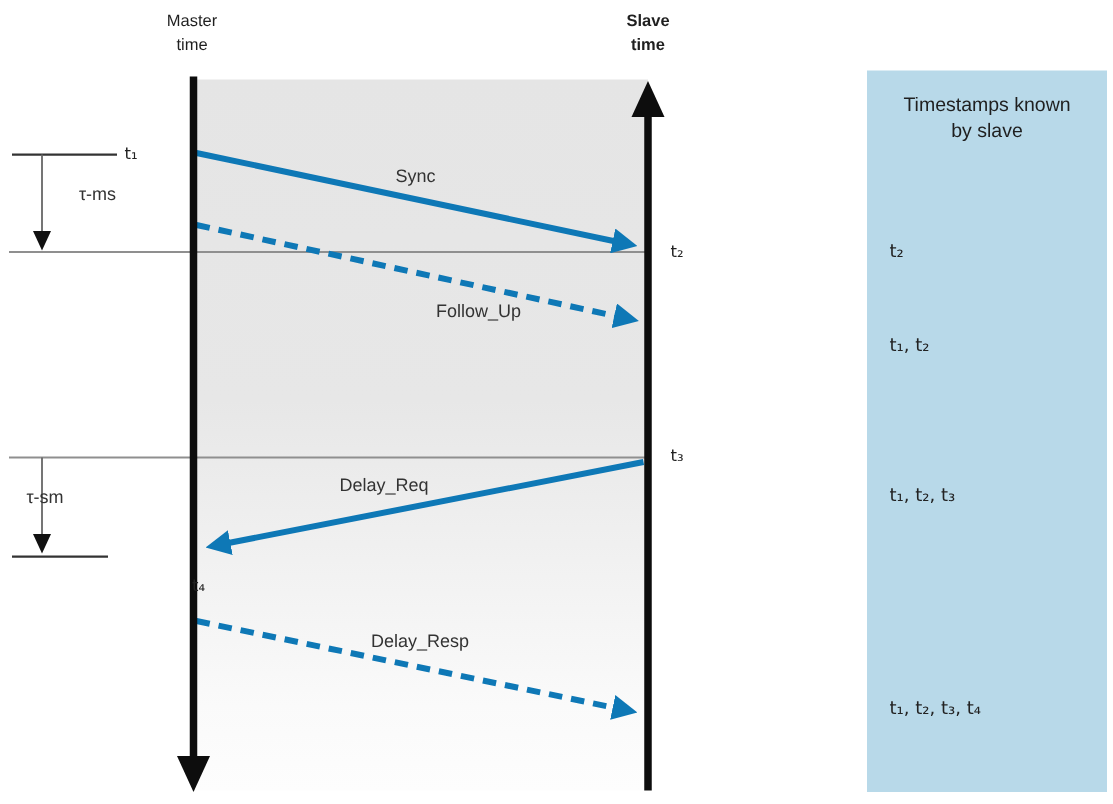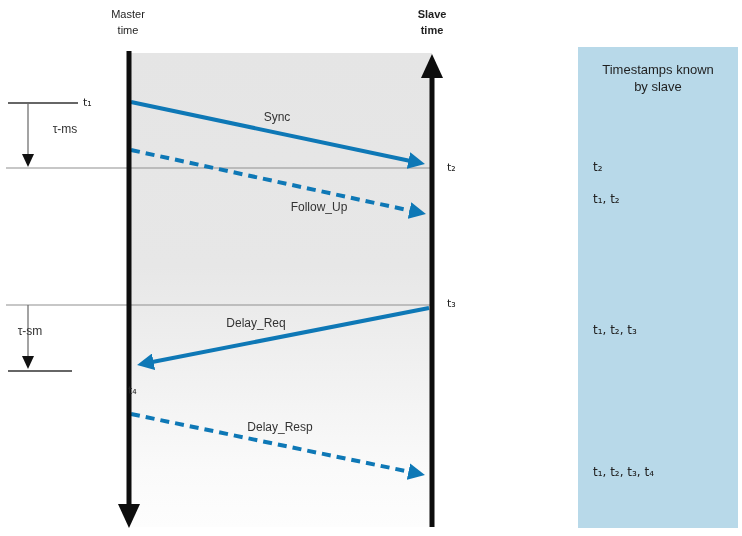--- a/index.html
+++ b/index.html
@@ -142,18 +142,18 @@
 
   <div class="lbl centered" style="left:277px; top:110px;">Sync</div>
   <div class="lbl centered" style="left:280px; top:200px;margin-left:39px;">Follow_Up</div>
   <div class="lbl centered" style="left:256px; top:316px;">Delay_Req</div>
   <div class="lbl centered" style="left:280px; top:420px;">Delay_Resp</div>
 
   <div class="ts-box">
     <div class="ts-box-title">Timestamps known
 by slave</div>
     <div class="ts-entry" style="top:113px;">t₂</div>
-    <div class="ts-entry" style="top:145px;">t₁, t₂</div>
+    <div class="ts-entry" style="top:176px;">t₁, t₂</div>
     <div class="ts-entry" style="top:251px;margin-top:25px;">t₁, t₂, t₃</div>
     <div class="ts-entry" style="top:418px;">t₁, t₂, t₃, t₄</div>
   </div>
 
 </div>
 
 </body></html>

